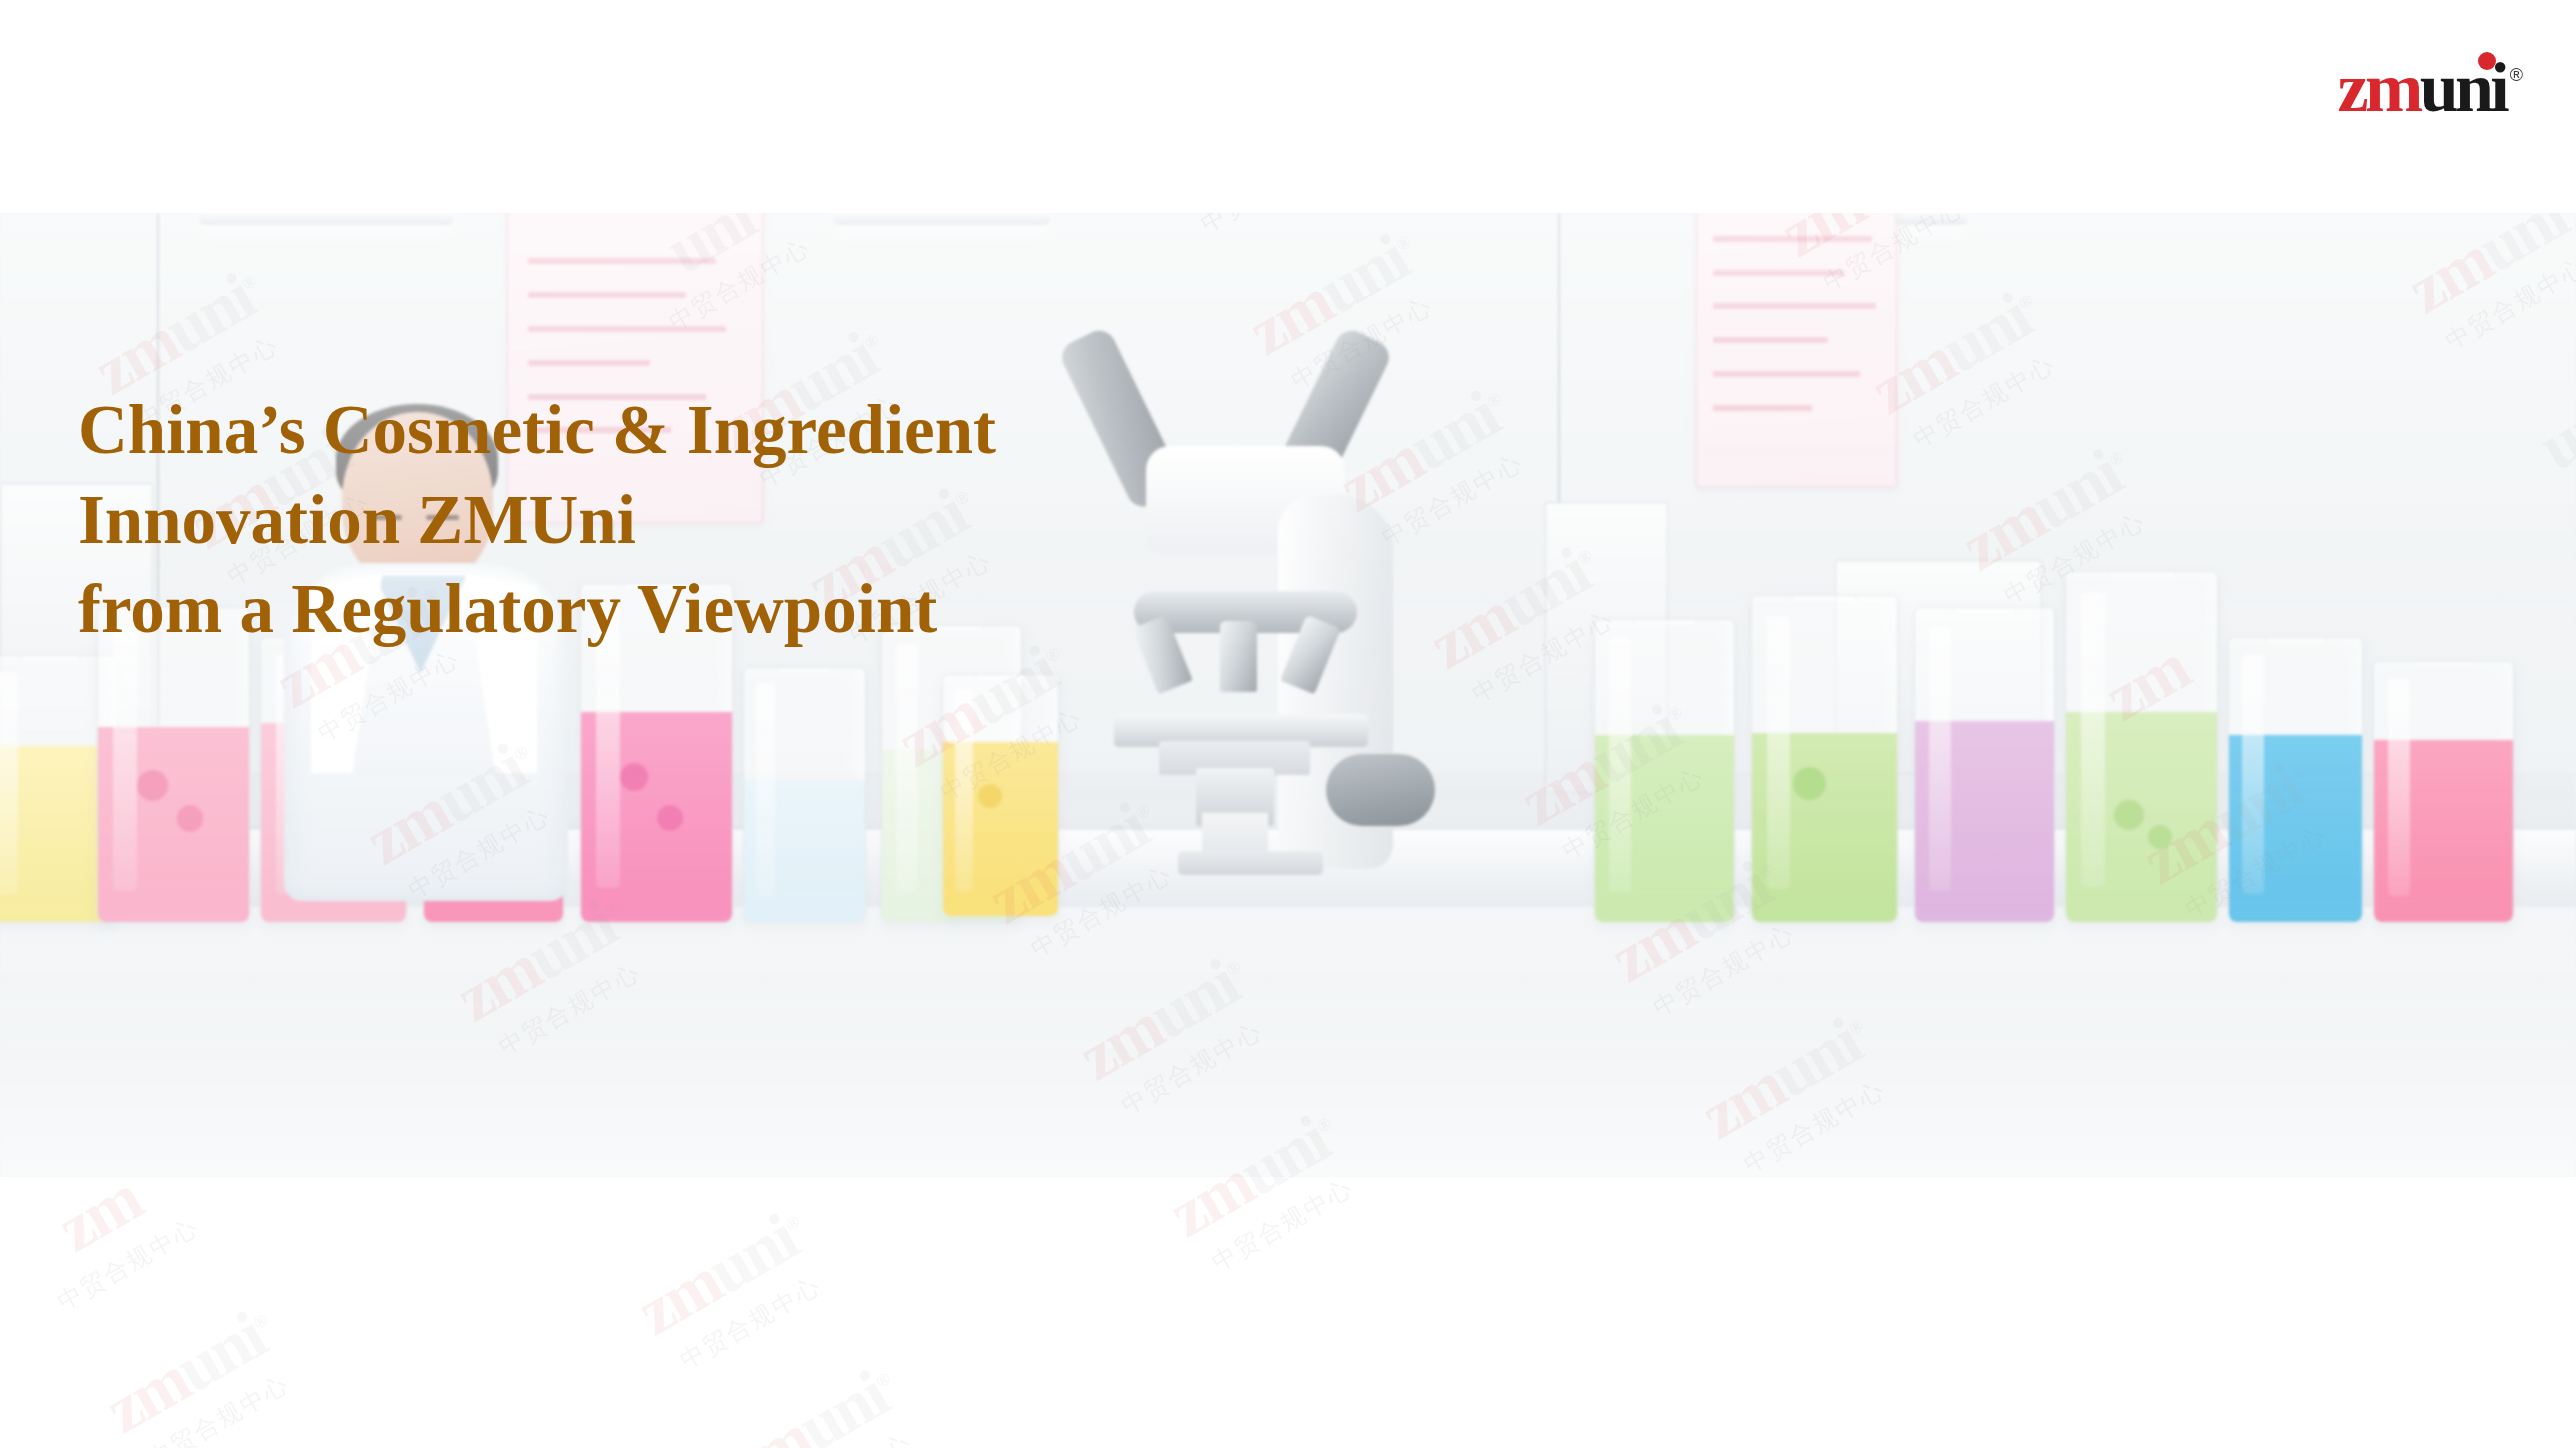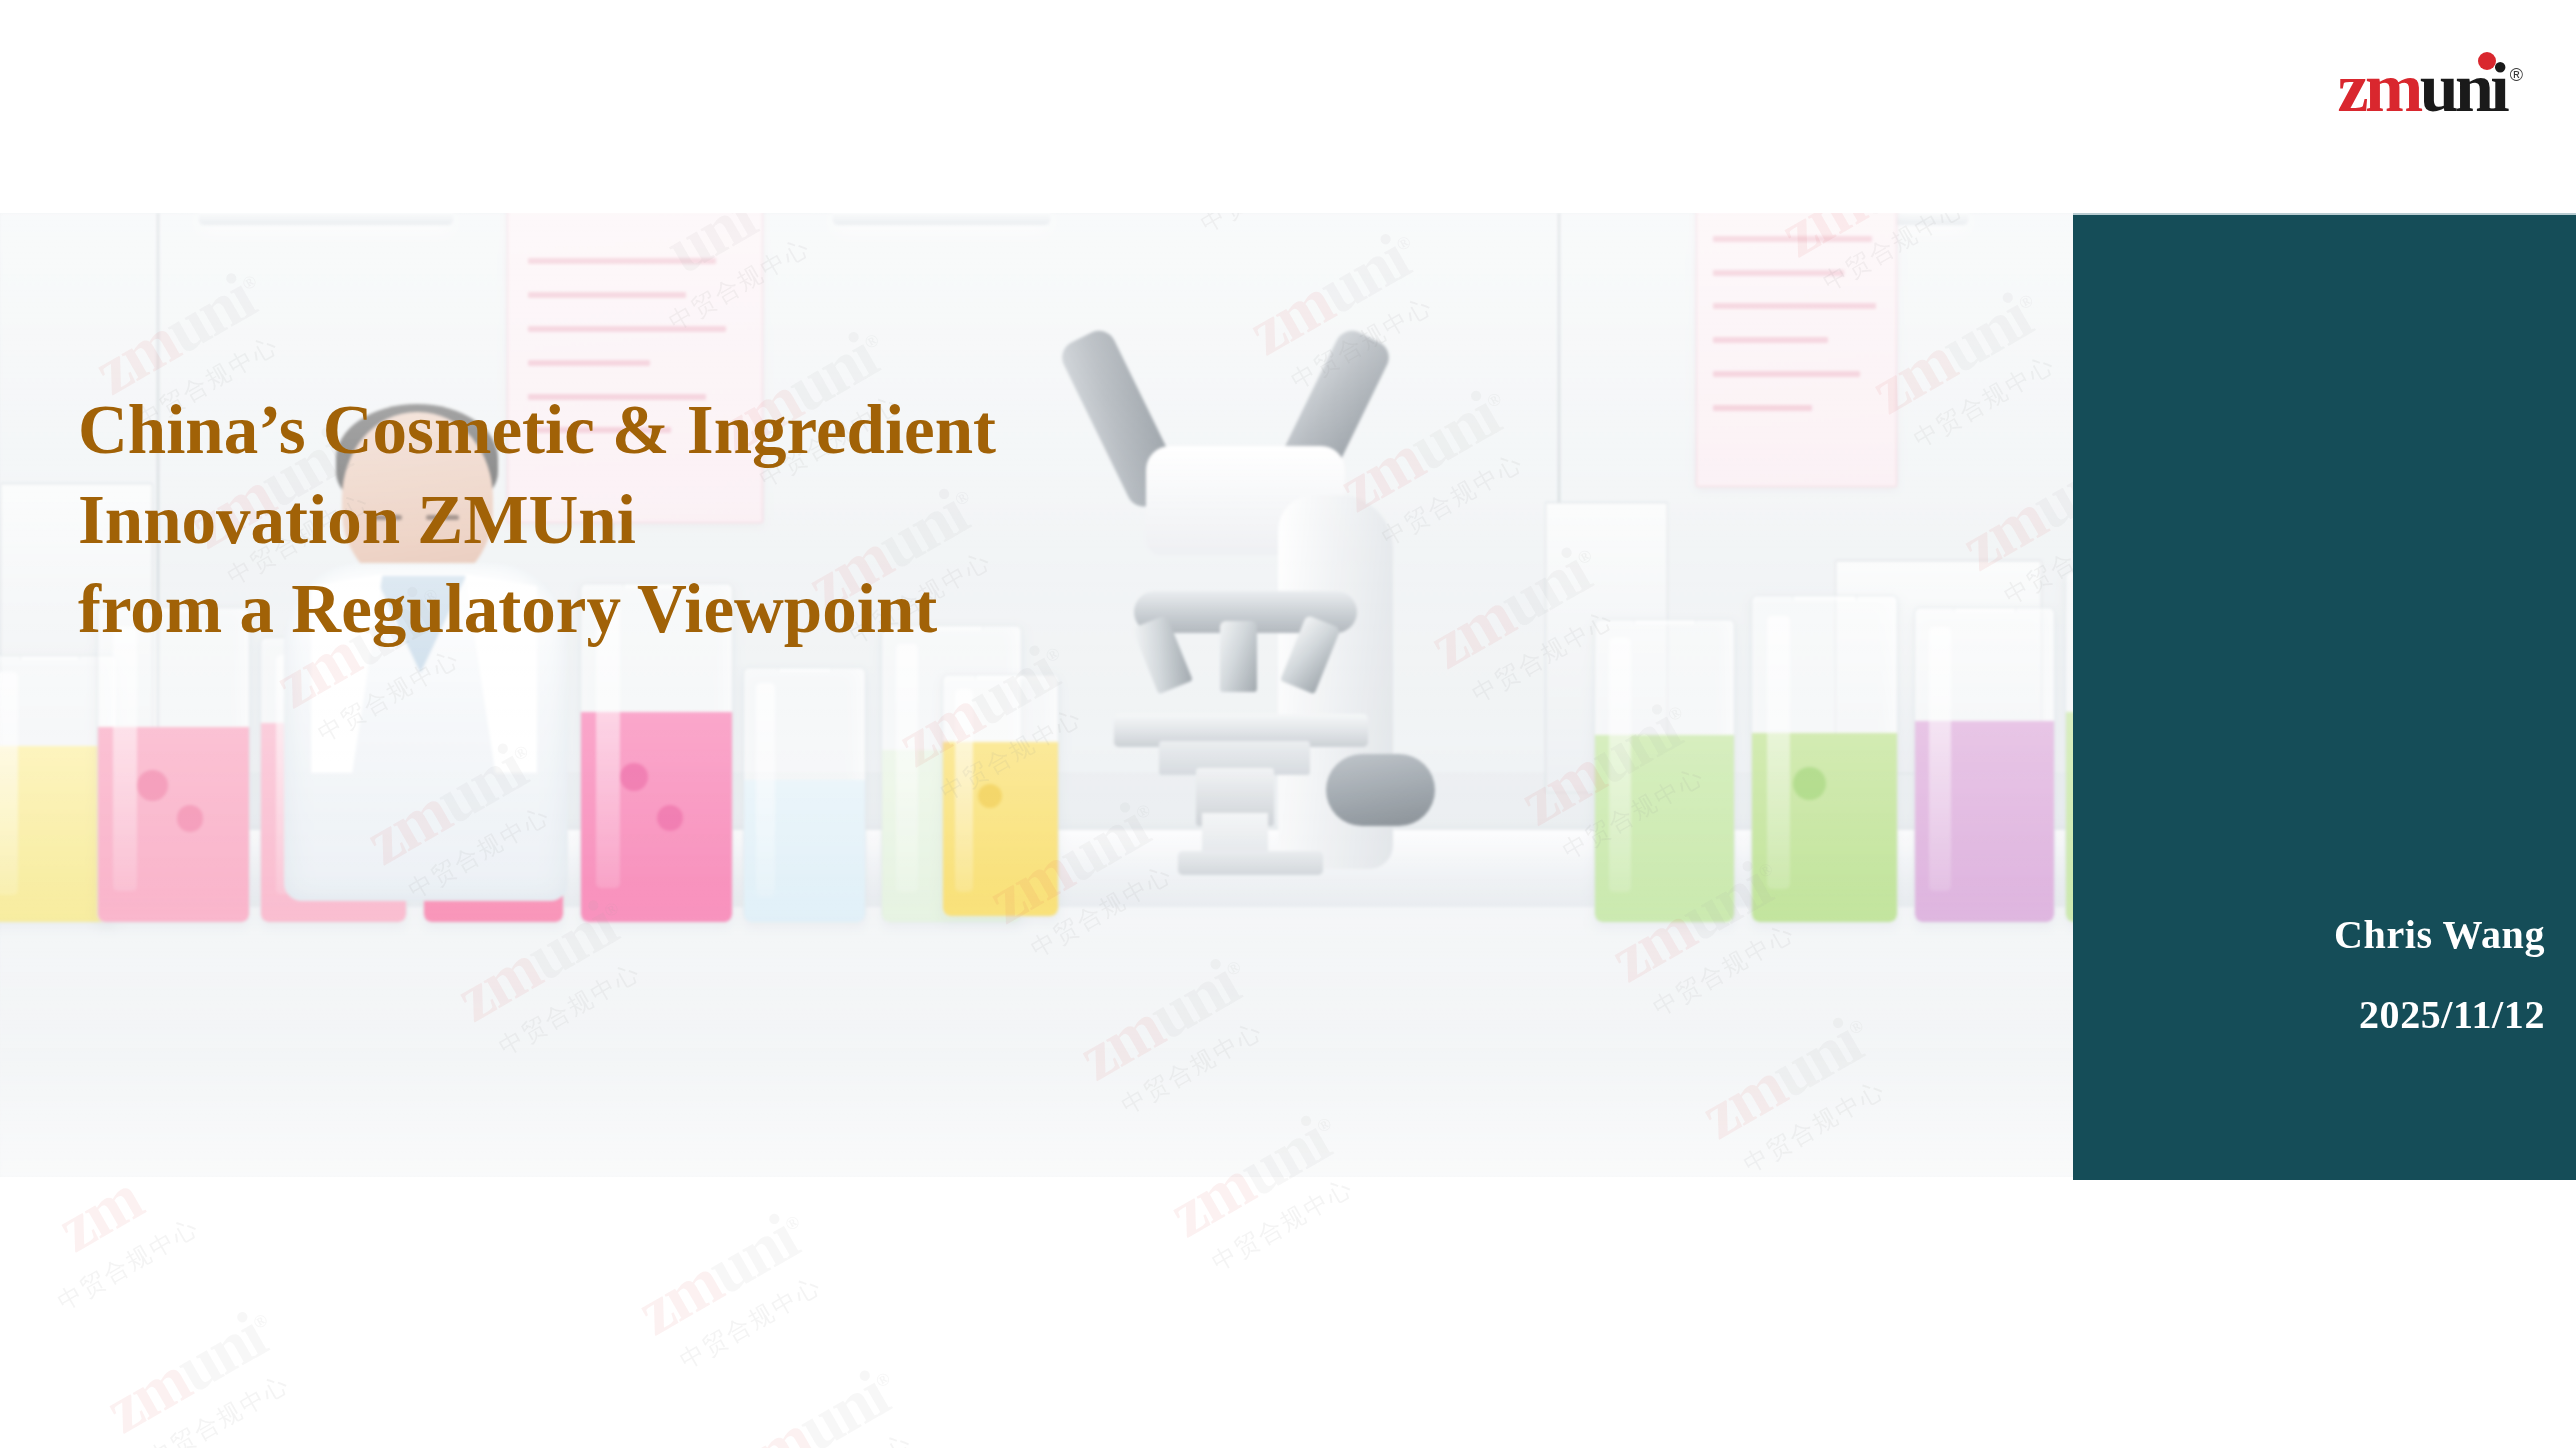--- a/index.html
+++ b/index.html
@@ -615,26 +615,20 @@
     </div>
     <div class="hero-soften"></div>
   </div>
 
   <div class="title-block">
     <div class="title-line">China’s Cosmetic &amp; Ingredient</div>
     <div class="title-line">Innovation ZMUni</div>
     <div class="title-line">from a Regulatory Viewpoint</div>
   </div>
 
-  <div class="side-panel">
-    <div class="panel-meta">
-      <div class="panel-author">Chris Wang</div>
-      <div class="panel-date">2025/11/12</div>
-    </div>
-  </div>
 
   <div class="top-bar"></div>
   <div class="brand-logo">
     <div class="logo-text"><span class="logo-zm">zm</span><span class="logo-uni">uni</span></div>
     <div class="logo-dot"></div>
     <div class="logo-reg">®</div>
   </div>
 
   <div class="bottom-white"></div>
 

